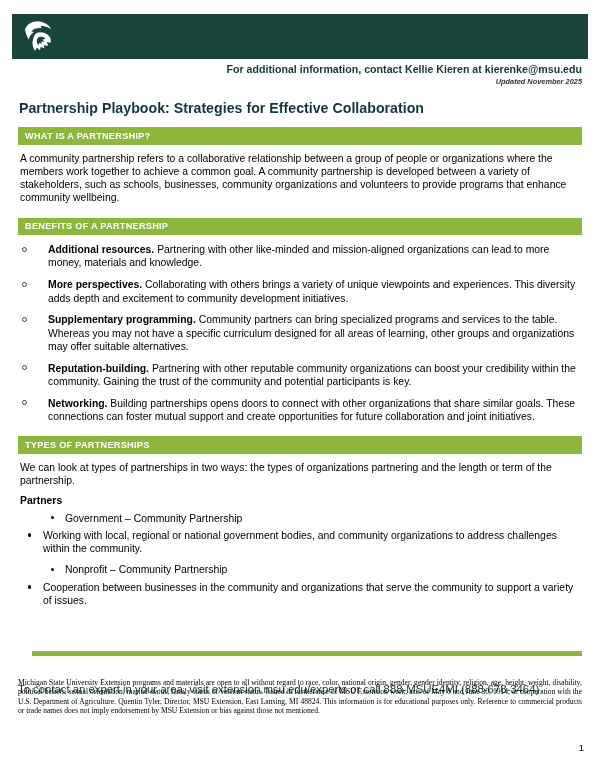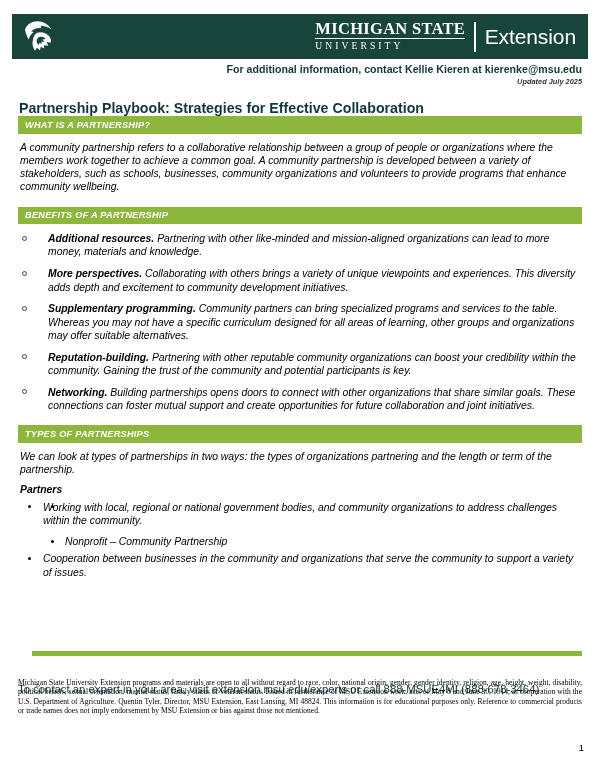--- a/index.html
+++ b/index.html
@@ -123,23 +123,22 @@
     font-size: 14.2px;
     font-weight: bold;
     color: #12373b;
     letter-spacing: 0.01px;
   }
 
   
   .content {
     position: absolute;
     left: 18px;
-    top: 116px;
+    top: 127px;
     width: 564px;
-    font-style: italic;
   }
 
   .sec-head {
     background: #8CB63C;
     color: #ffffff;
     font-size: 9.2px;
     font-weight: bold;
     letter-spacing: 0.25px;
     padding: 3.5px 7px 4px 7px;
     box-sizing: border-box;
@@ -268,32 +267,24 @@
 <body>
 
 <div class="page">
 
   <div class="banner">
     <svg class="helmet" viewBox="0 0 64 64" aria-hidden="true">
       <path fill="#ffffff" d="M8 20c3-9 13-14 23-13 9 1 16 6 19 13-5-4-11-6-17-6l1 4c-6-1-12 1-16 5l4 1c-4 3-7 7-8 12-3-5-5-10-6-16z"></path>
       <path fill="#ffffff" d="M26 26c7-3 15-1 20 4 3 3 4 7 3 11l-6-1 2 6-7-1 1 5-6-2-1 5-5-4-3 5c-4-6-5-13-3-19 1-4 3-7 5-9z"></path>
       <path fill="#18453B" d="M31 32c4-1 8 0 10 3l-5 1 3 4-5-1 1 4-4-2-1 4-3-4c-1-4 1-8 4-9z"></path>
     </svg>
-    <div class="wordmark">
-      <div class="msu-lockup">
-        <div class="msu-line1">MICHIGAN STATE</div>
-        <div class="msu-line2">UNIVERSITY</div>
-      </div>
-      <div class="wm-divider"></div>
-      <div class="ext-text">Extension</div>
-    </div>
   </div>
 
   <div class="contact-line">For additional information, contact Kellie Kieren at kierenke@msu.edu</div>
-  <div class="updated-line">Updated July 2025</div>
+  <div class="updated-line">Updated November 2025</div>
 
   <div class="doc-title">Partnership Playbook: Strategies for Effective Collaboration</div>
 
   <div class="content">
 
     <div class="sec-head">WHAT IS A PARTNERSHIP?</div>
     <div class="para">A community partnership refers to a collaborative relationship between a group of people or organizations where the members work together to achieve a common goal. A community partnership is developed between a variety of stakeholders, such as schools, businesses, community organizations and volunteers to provide programs that enhance community wellbeing.</div>
 
     <div class="sec-head" style="margin-top:13px;">BENEFITS OF A PARTNERSHIP</div>
     <ul class="list-benefits">
@@ -319,20 +310,21 @@
       </li>
     </ul>
 
     <div class="sec-head" style="margin-top:13px;">TYPES OF PARTNERSHIPS</div>
     <div class="para">We can look at types of partnerships in two ways: the types of organizations partnering and the length or term of the partnership.</div>
     <div class="sub-title">Partners</div>
 
     <ul class="list-partners">
       <li>
         <span class="marker"></span>
+        <span>Government – Community Partnership</span>
       </li>
       <ul class="sub-list">
         <li>
           <span class="marker"></span>
           <span>Working with local, regional or national government bodies, and community organizations to address challenges within the community.</span>
         </li>
       </ul>
       <li>
         <span class="marker"></span>
         <span>Nonprofit – Community Partnership</span>

